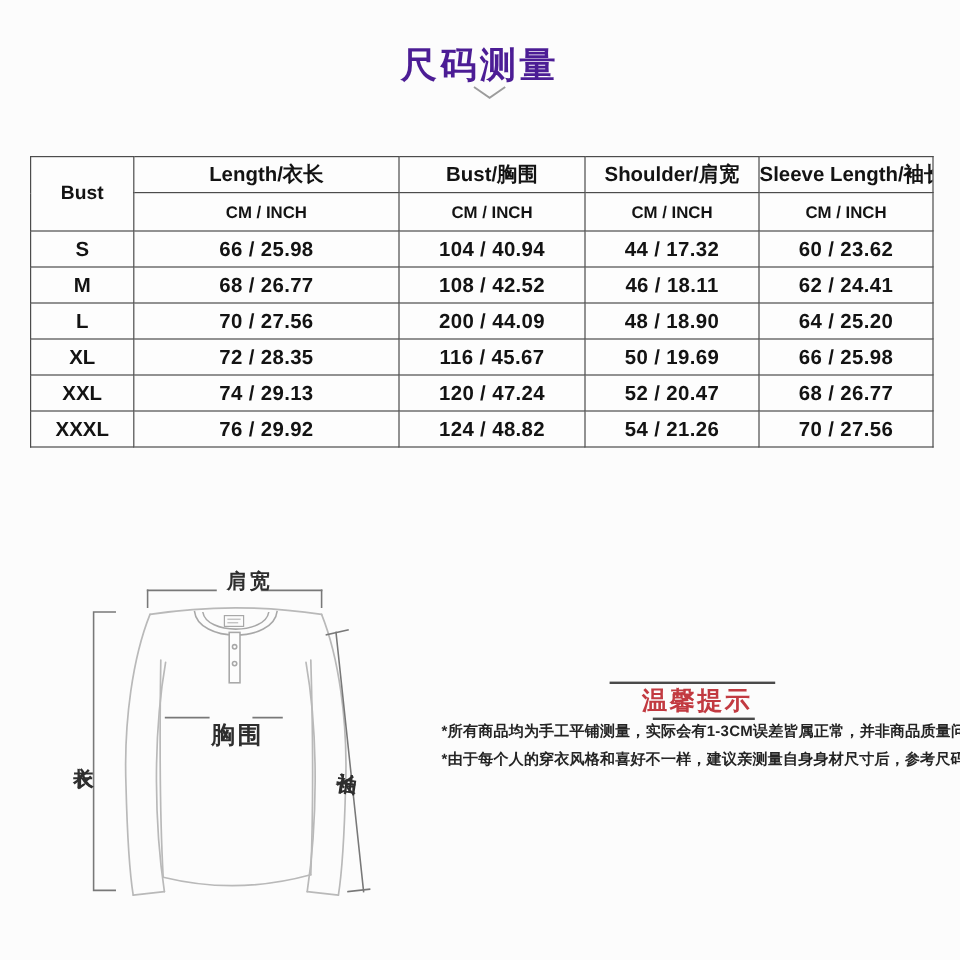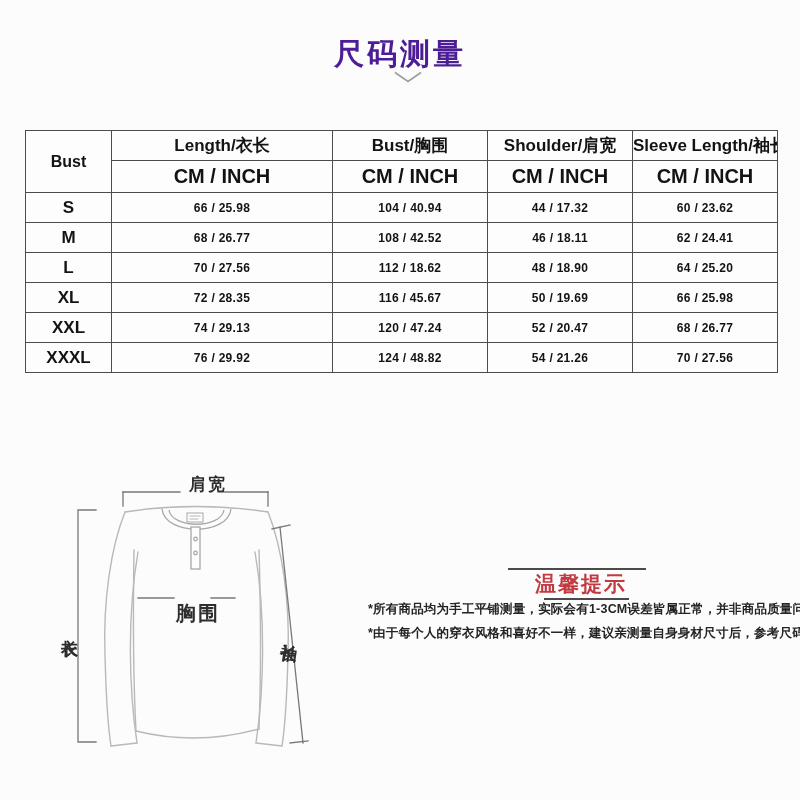--- a/index.html
+++ b/index.html
@@ -24,23 +24,23 @@
     text-align:center;color:#131313;background:#fdfdfd;
   }
   table.size-table th,table.size-table td{
     border:1.5px solid #4c4c4c;padding:0;overflow:hidden;white-space:nowrap;
   }
   tr.hdr-row1{height:30px;}
   tr.hdr-row2{height:32px;}
   tbody tr{height:30px;}
   th.size-head{font-size:16px;font-weight:bold;}
   th.col-head{font-size:17px;font-weight:bold;}
-  th.unit-head{font-size:20px;font-weight:bold;}
+  th.unit-head{font-size:14px;font-weight:bold;}
   td.size-cell{font-size:17px;font-weight:bold;}
-  td.val-cell{font-size:12px;font-weight:bold;letter-spacing:0.3px;}
+  td.val-cell{font-size:17px;font-weight:bold;letter-spacing:0.3px;}
   
   .figure{position:absolute;left:50px;top:455px;width:320px;height:340px;}
   .fig-label{
     position:absolute;font-size:17px;font-weight:bold;color:#2e2e2e;
     letter-spacing:2px;line-height:1;
   }
   .fig-label.shoulder{left:139px;top:21px;}
   .fig-label.bust{left:126px;top:148px;font-size:20px;}
   .fig-label.vert{
     writing-mode:vertical-rl;text-orientation:upright;
@@ -104,21 +104,21 @@
     <tr>
       <td class="size-cell">M</td>
       <td class="val-cell">68 / 26.77</td>
       <td class="val-cell">108 / 42.52</td>
       <td class="val-cell">46 / 18.11</td>
       <td class="val-cell">62 / 24.41</td>
     </tr>
     <tr>
       <td class="size-cell">L</td>
       <td class="val-cell">70 / 27.56</td>
-      <td class="val-cell">112 / 18.62</td>
+      <td class="val-cell">200 / 44.09</td>
       <td class="val-cell">48 / 18.90</td>
       <td class="val-cell">64 / 25.20</td>
     </tr>
     <tr>
       <td class="size-cell">XL</td>
       <td class="val-cell">72 / 28.35</td>
       <td class="val-cell">116 / 45.67</td>
       <td class="val-cell">50 / 19.69</td>
       <td class="val-cell">66 / 25.98</td>
     </tr>

